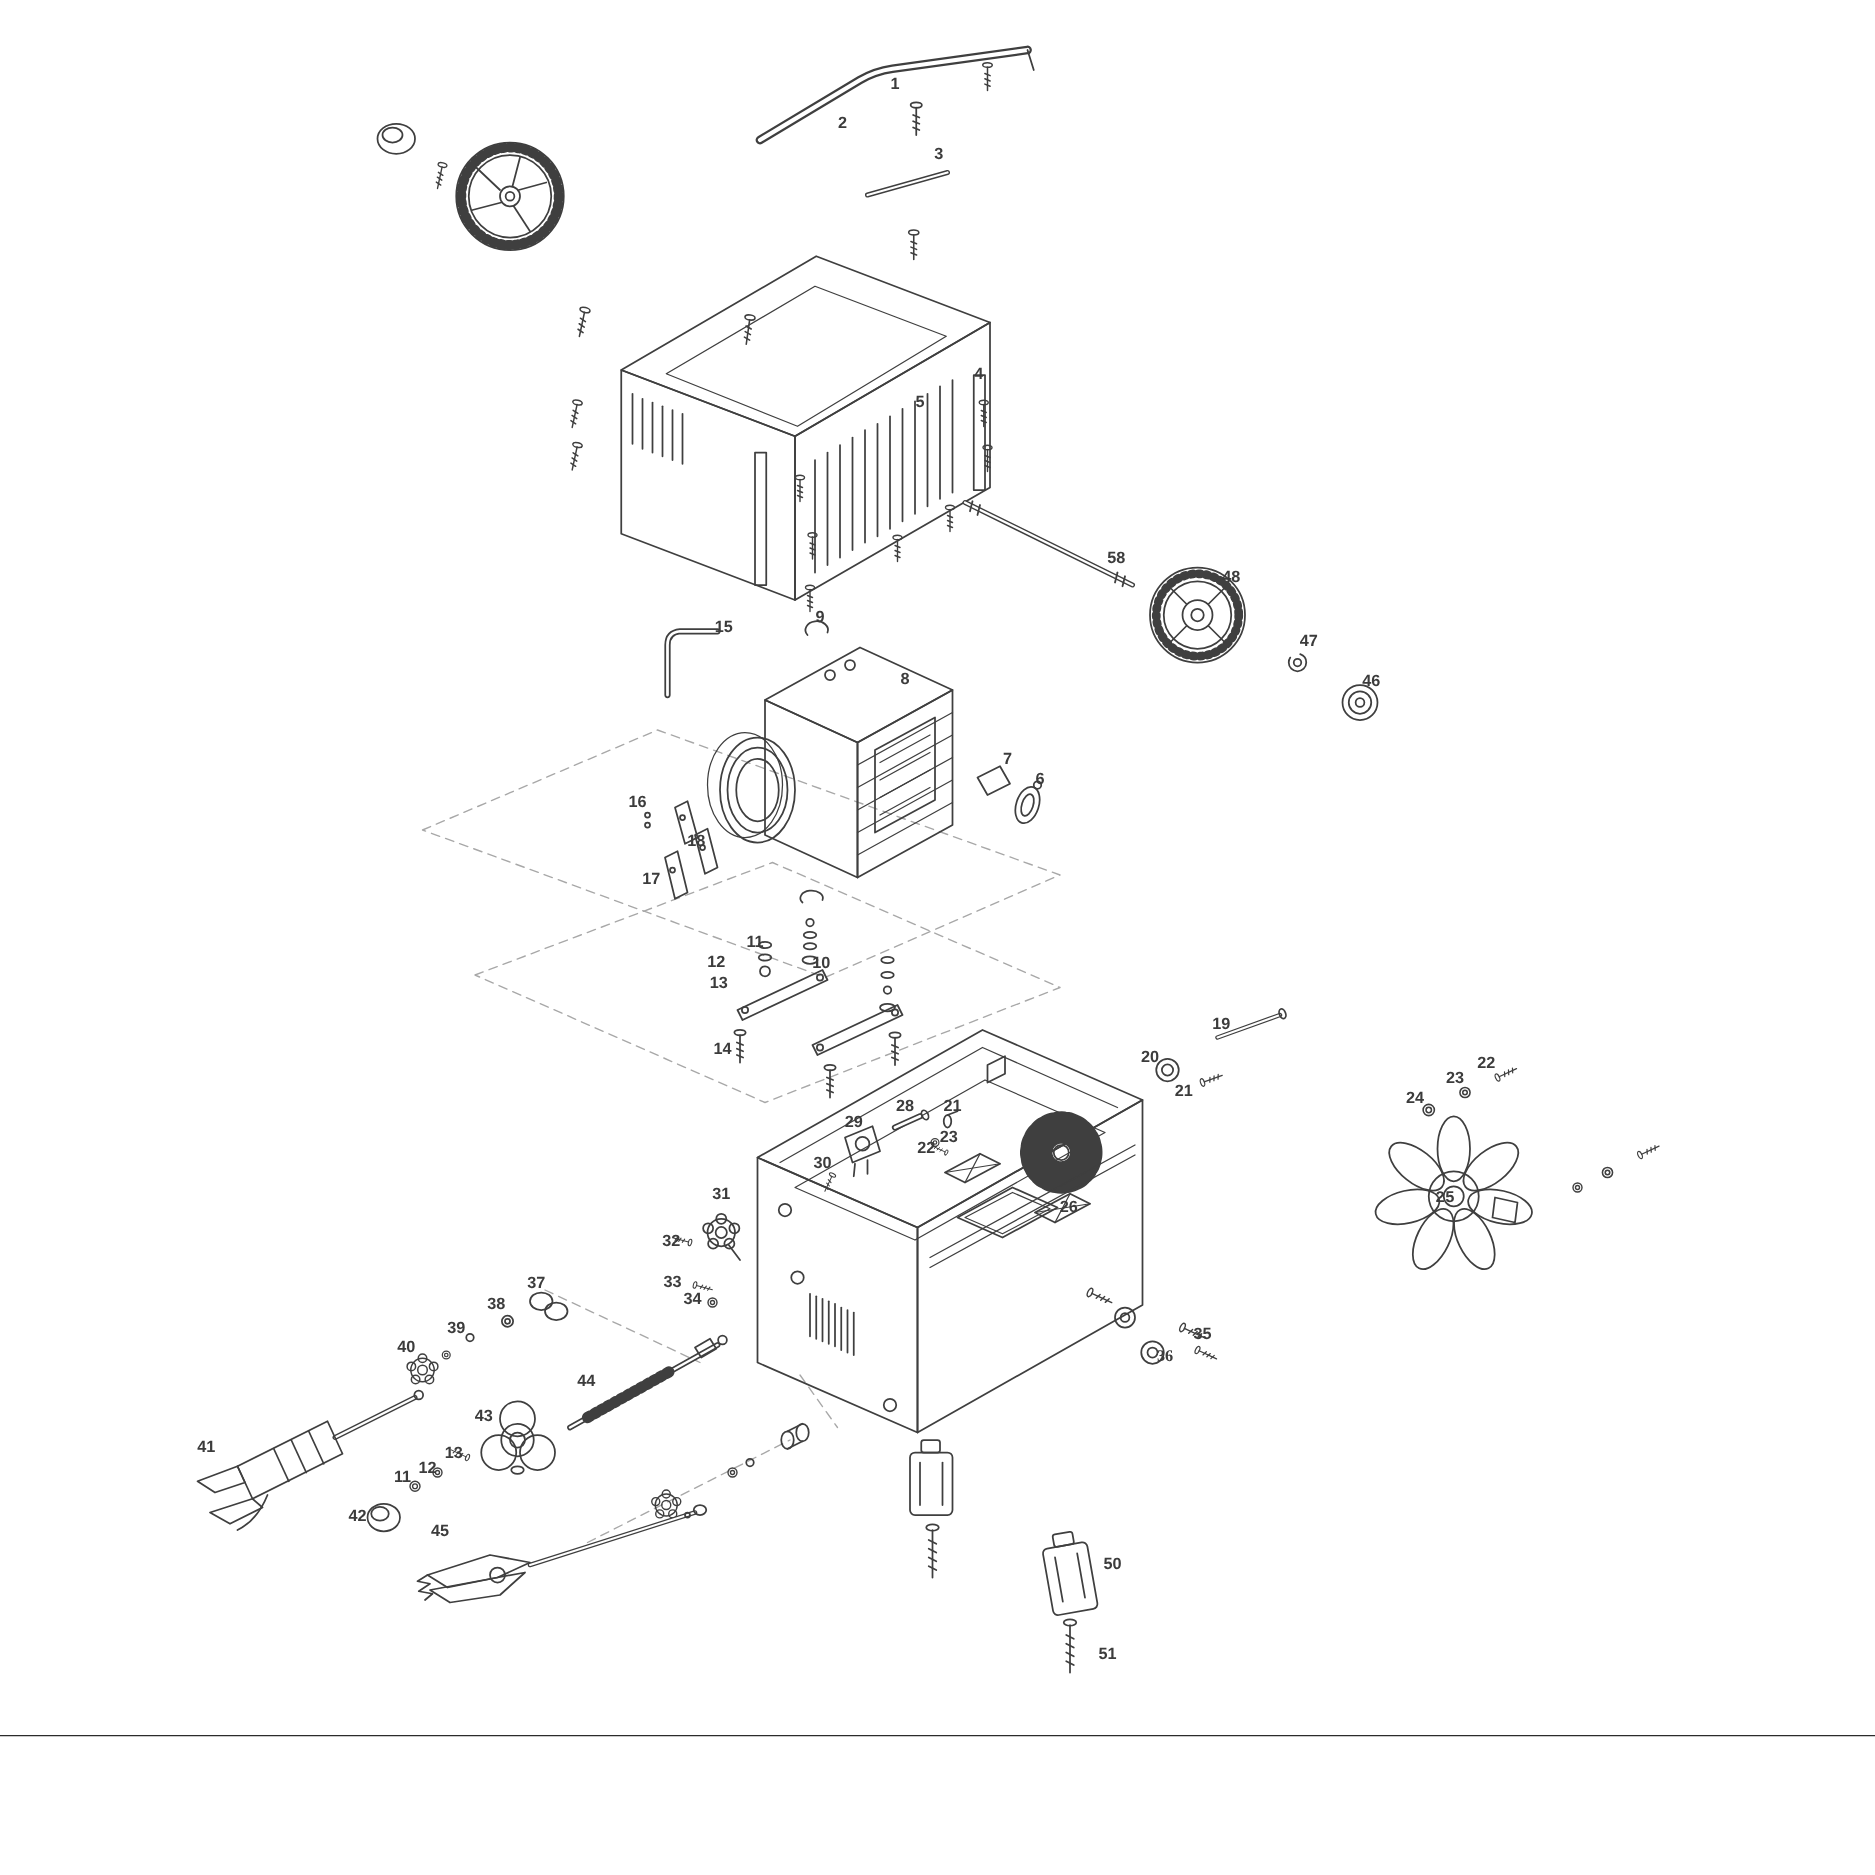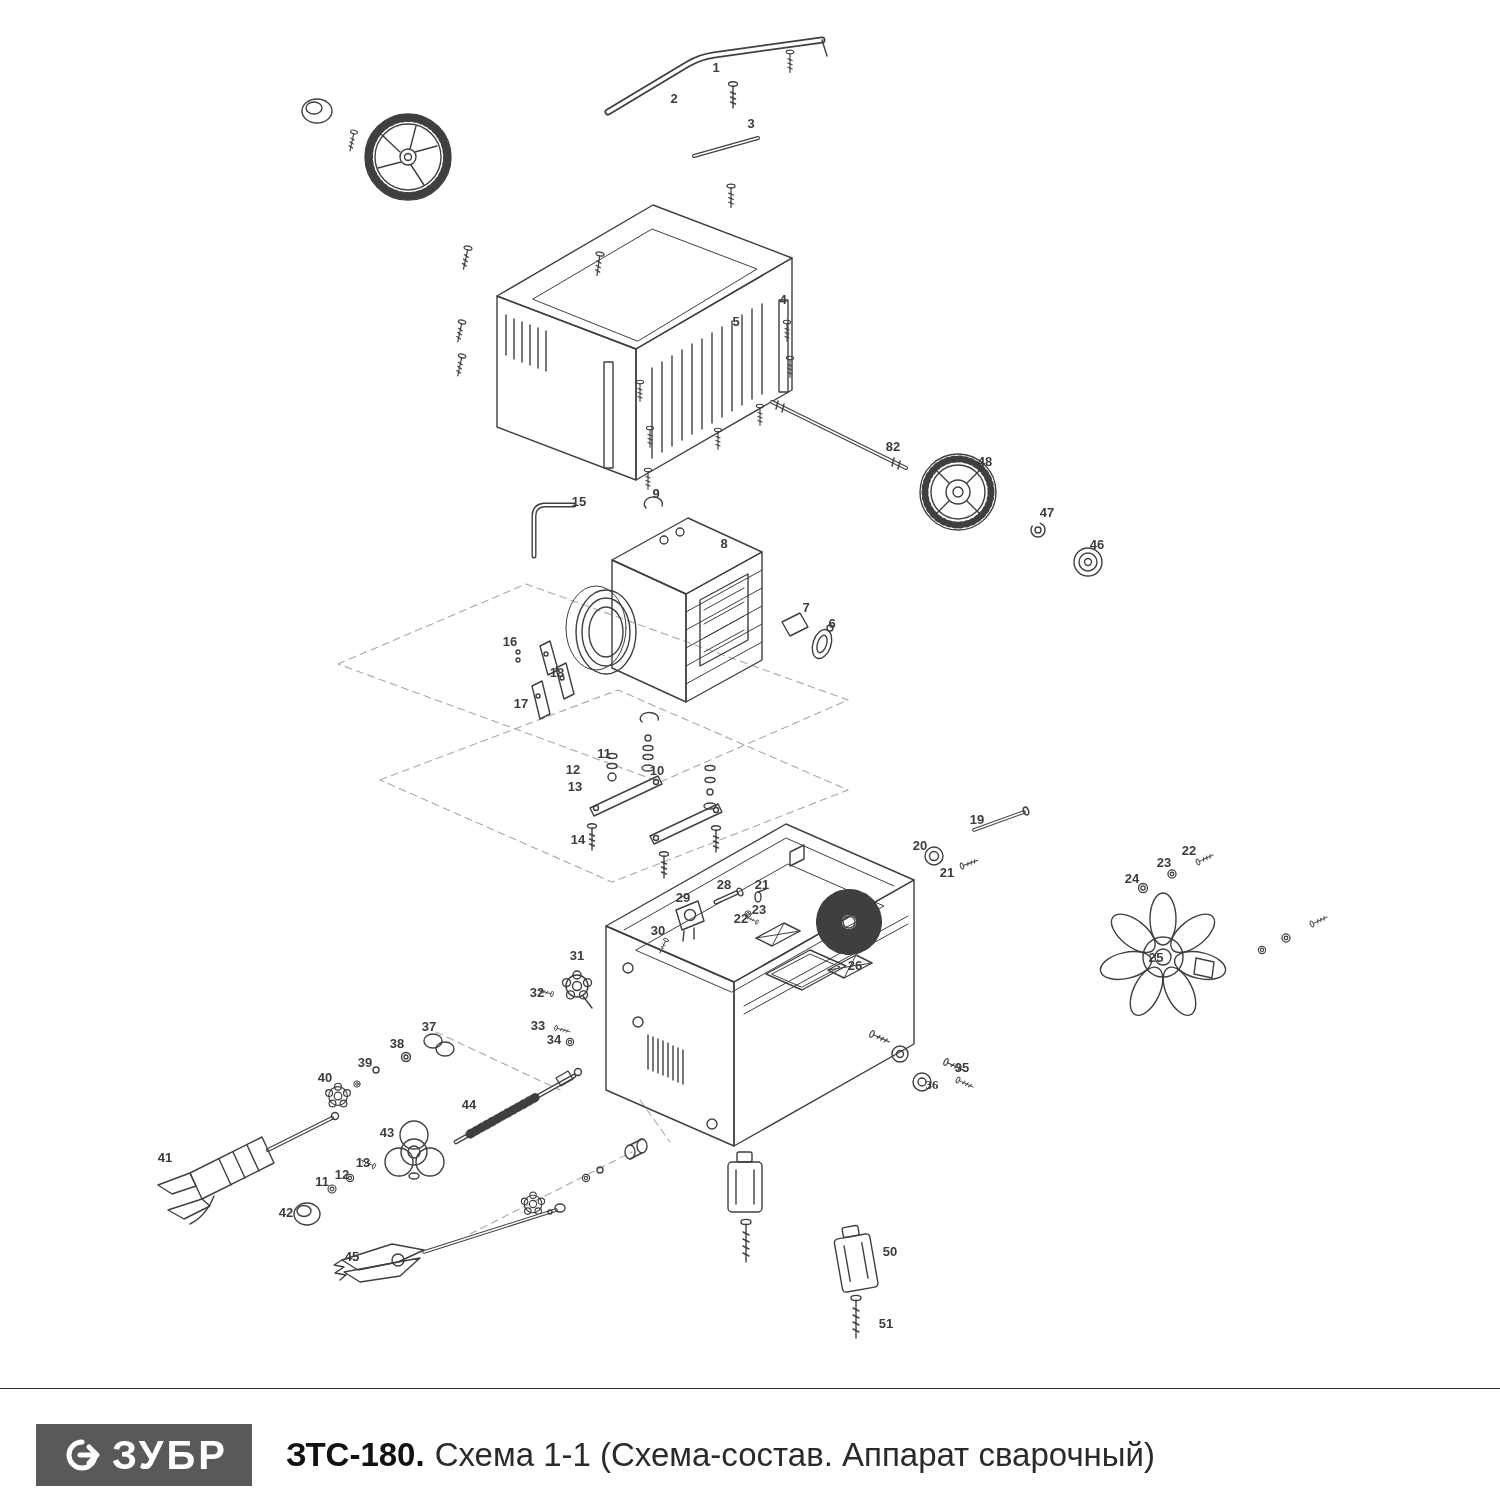--- a/index.html
+++ b/index.html
@@ -433,21 +433,21 @@
 
     </g>
   </svg>
 
   <div class="labels">
       <span class="part-label" style="left: 716px; top: 67px;">1</span>
       <span class="part-label" style="left: 674px; top: 98px;">2</span>
       <span class="part-label" style="left: 751px; top: 123px;">3</span>
       <span class="part-label" style="left: 783px; top: 299px;">4</span>
       <span class="part-label" style="left: 736px; top: 321px;">5</span>
-      <span class="part-label" style="left: 893px; top: 446px;">82</span>
+      <span class="part-label" style="left: 893px; top: 446px;">58</span>
       <span class="part-label" style="left: 985px; top: 461px;">48</span>
       <span class="part-label" style="left: 656px; top: 493px;">9</span>
       <span class="part-label" style="left: 579px; top: 501px;">15</span>
       <span class="part-label" style="left: 1047px; top: 512px;">47</span>
       <span class="part-label" style="left: 1097px; top: 544px;">46</span>
       <span class="part-label" style="left: 724px; top: 543px;">8</span>
       <span class="part-label" style="left: 806px; top: 607px;">7</span>
       <span class="part-label" style="left: 832px; top: 623px;">6</span>
       <span class="part-label" style="left: 510px; top: 641px;">16</span>
       <span class="part-label" style="left: 557px; top: 672px;">18</span>
@@ -481,35 +481,21 @@
       <span class="part-label" style="left: 325px; top: 1077px;">40</span>
       <span class="part-label" style="left: 469px; top: 1104px;">44</span>
       <span class="part-label" style="left: 387px; top: 1132px;">43</span>
       <span class="part-label" style="left: 962px; top: 1067px;">35</span>
       <span class="part-label" style="left: 932px; top: 1085px; font-family: Liberation Serif, serif;">36</span>
       <span class="part-label" style="left: 165px; top: 1157px;">41</span>
       <span class="part-label" style="left: 363px; top: 1162px;">13</span>
       <span class="part-label" style="left: 342px; top: 1174px;">12</span>
       <span class="part-label" style="left: 322px; top: 1181px;">11</span>
       <span class="part-label" style="left: 286px; top: 1196px; margin-top: 16px;">42</span>
-      <span class="part-label" style="left: 352px; top: 1256px;">45</span>
+      <span class="part-label" style="left: 352px; top: 1224px;">45</span>
       <span class="part-label" style="left: 890px; top: 1251px;">50</span>
       <span class="part-label" style="left: 886px; top: 1323px;">51</span>
     </div>
 
   <div class="divider"></div>
 
-  <div class="footer">
-    <div class="logo" style="background: rgb(88, 89, 91);">
-      <svg class="logo-icon" width="42" height="42" viewBox="0 0 42 42">
-        <path d="M22 8 a13 13 0 1 0 13 13" stroke="#ffffff" stroke-width="5" fill="none" stroke-linecap="round"></path>
-        <path d="M20 21 h16" stroke="#ffffff" stroke-width="5" fill="none" stroke-linecap="round"></path>
-        <path d="M29 13 l8 8 -8 8" stroke="#ffffff" stroke-width="5" fill="none" stroke-linecap="round" stroke-linejoin="round"></path>
-      </svg>
-      <span class="logo-text">ЗУБР</span>
-    </div>
-    <div class="caption">
-      <span class="model">ЗТС-180.</span>
-      <span class="caption-rest">Схема 1-1 (Схема-состав. Аппарат сварочный)</span>
-    </div>
-  </div>
 
 </div>
 
 </body></html>

